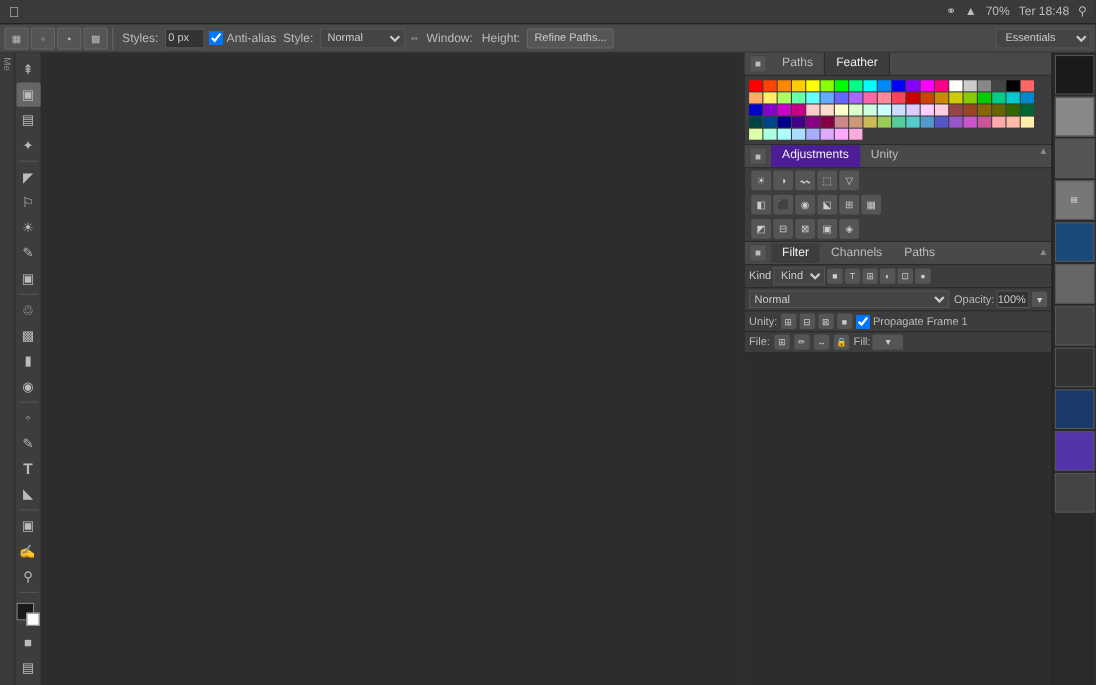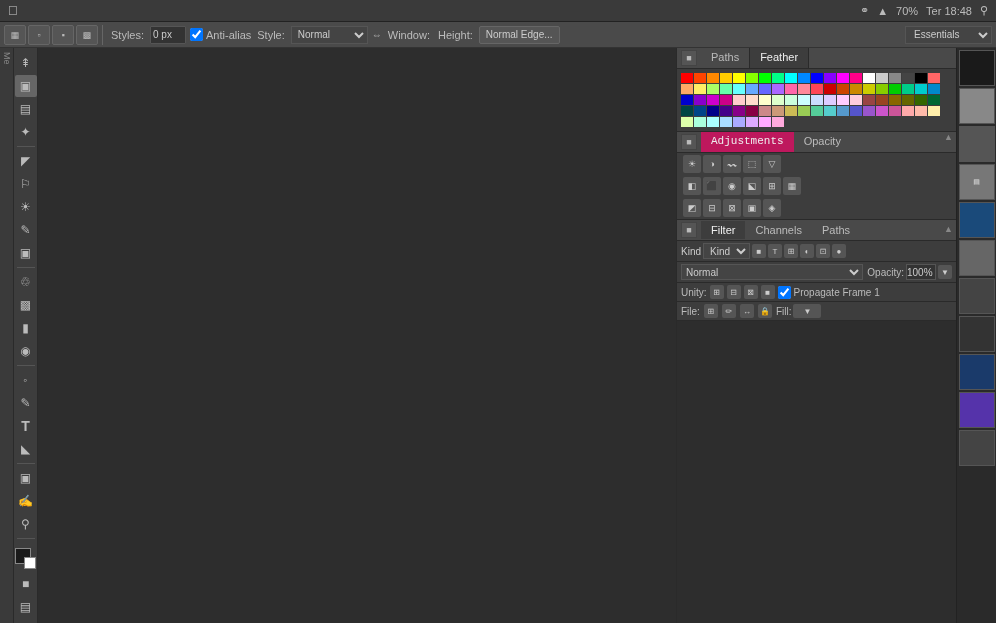--- a/index.html
+++ b/index.html
@@ -267,23 +267,22 @@
       background: #494949;
       border-bottom: 1px solid #2a2a2a;
     }
     .adj-tab {
       padding: 3px 10px;
       font-size: 11px;
       color: #bbb;
       cursor: pointer;
     }
     .adj-tab.active {
-      background: #be185d;
+      background: #4c1d95;
       color: #eee;
-      font-family: Liberation Mono, monospace;
     }
     .adj-title {
       font-size: 11px;
       color: #bbb;
       padding: 4px 6px;
     }
     .adj-icons {
       display: flex;
       flex-wrap: wrap;
       padding: 2px 6px;
@@ -487,21 +486,21 @@
   </label>
   <span class="toolbar-label">Style:</span>
   <select class="toolbar-select">
     <option>Normal</option>
     <option>Fixed Ratio</option>
     <option>Fixed Size</option>
   </select>
   <span style="color:#bbb;font-size:10px;">⇔</span>
   <span class="toolbar-label">Window:</span>
   <span class="toolbar-label">Height:</span>
-  <button id="refine-edge-btn">Normal Edge...</button>
+  <button id="refine-edge-btn">Refine Paths...</button>
   <select id="essentials-select">
     <option>Essentials</option>
     <option>Design</option>
     <option>Painting</option>
     <option>Photography</option>
   </select>
 </div>
 
 <div class="main-wrapper">
 
@@ -651,21 +650,21 @@
           <div class="swatch" style="background: rgb(255, 170, 221);"></div>
         </div>
     </div>
 
     <div id="adjustments-panel">
       <div class="adj-tabs">
         <div class="panel-icon-row">
           <div class="panel-icon">■</div>
         </div>
         <div class="adj-tab active">Adjustments</div>
-        <div class="adj-tab">Opacity</div>
+        <div class="adj-tab">Unity</div>
         <div class="panel-collapse-btn">▲</div>
       </div>
       <div class="adj-icons">
         <div class="adj-icon" title="Brightness/Contrast">☀</div>
         <div class="adj-icon" title="Levels">◑</div>
         <div class="adj-icon" title="Curves">〰</div>
         <div class="adj-icon" title="Exposure">⬚</div>
         <div class="adj-icon" title="Vibrance">▽</div>
       </div>
       <div class="adj-icons">

